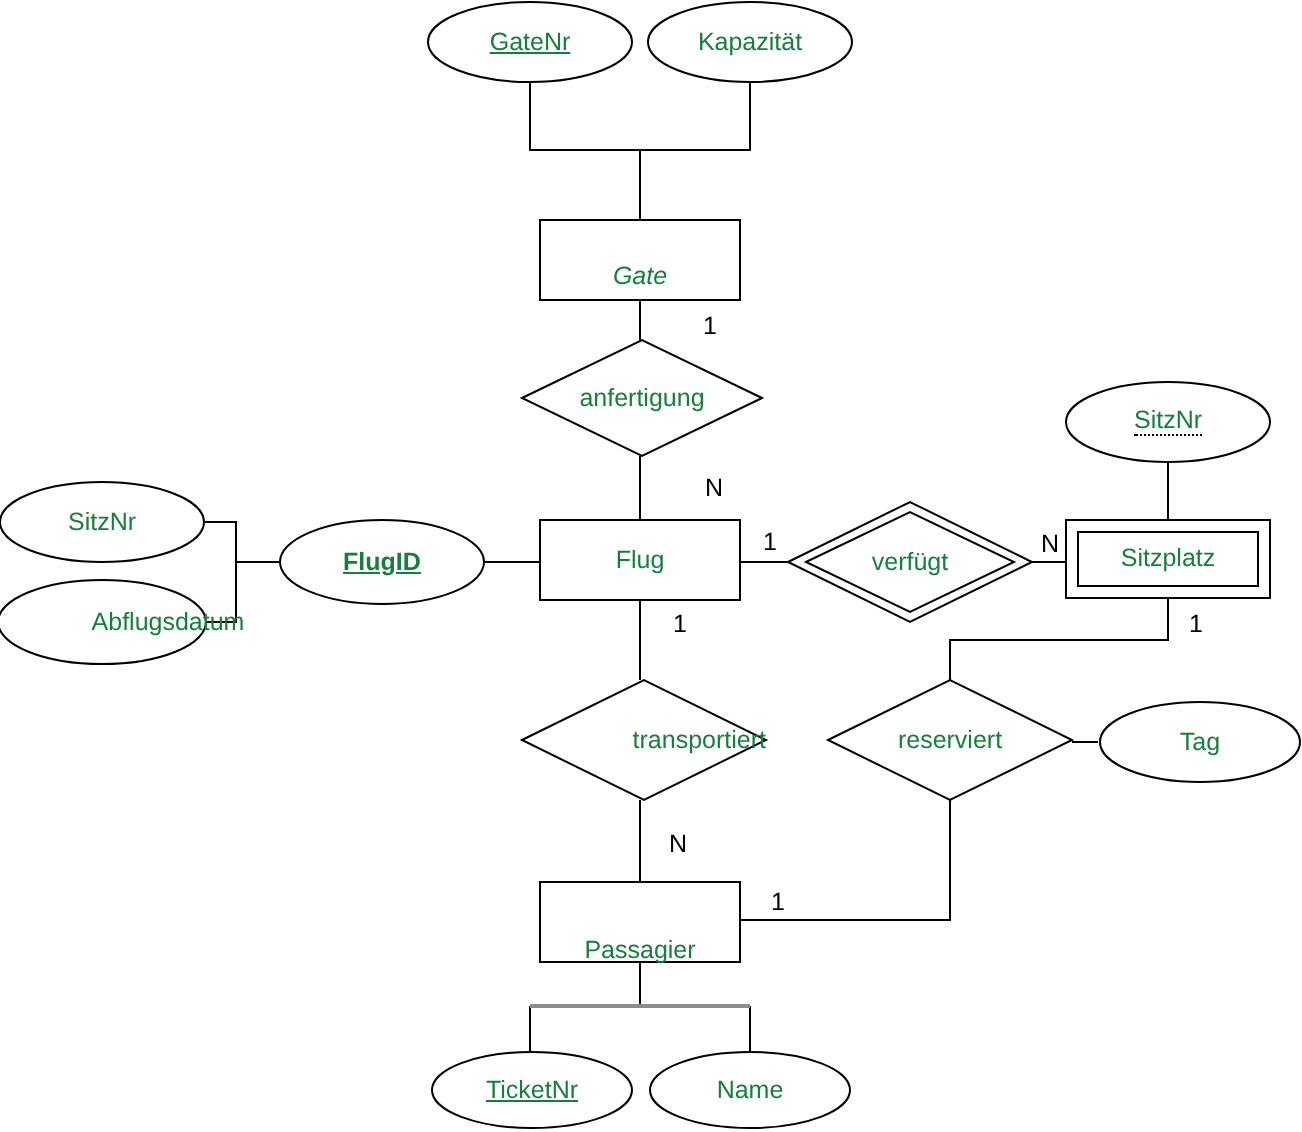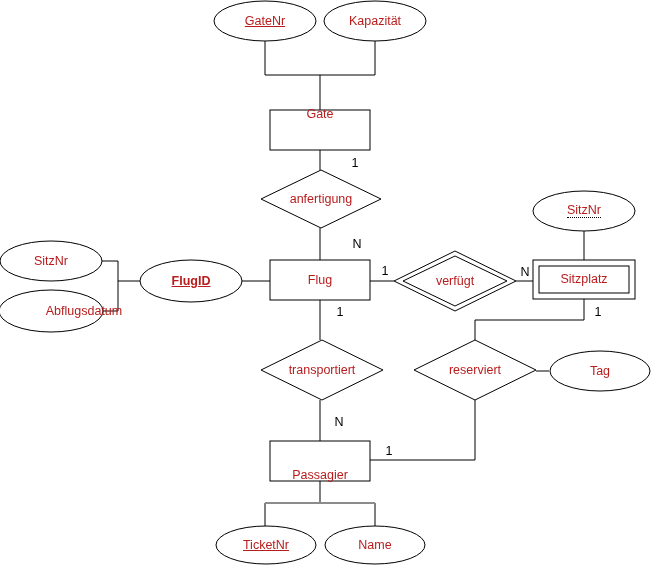--- a/index.html
+++ b/index.html
@@ -4,21 +4,21 @@
 <style>
   html,body{margin:0;padding:0;background:#ffffff;}
   #canvas{
     position:relative;width:651px;height:566px;background:#ffffff;
     font-family:"Liberation Sans","DejaVu Sans",sans-serif;
     color:#000;overflow:hidden;
   }
   #wires{position:absolute;left:0;top:0;}
   .node{
     position:absolute;display:flex;align-items:center;justify-content:center;
-    font-size:12.5px;line-height:1;color:#b91c1c;text-align:center;
+    font-size:12.5px;line-height:1;color:#15803d;text-align:center;
     white-space:nowrap;user-select:none;
   }
   .node .u-solid{text-decoration:underline;}
   .node .u-dotted{border-bottom:1px dotted #000;padding-bottom:1px;}
   .card{
     position:absolute;width:16px;height:16px;display:flex;align-items:center;
     justify-content:center;font-size:12.5px;color:#000;user-select:none;
   }
 </style>
 </head>
@@ -108,40 +108,40 @@
   <div class="node" style="left:550px;top:351px;width:100px;height:40px;">
     <span>Tag</span>
   </div>
   <div class="node" style="left:216px;top:526px;width:100px;height:38px;">
     <span class="u-solid">TicketNr</span>
   </div>
   <div class="node" style="left:325px;top:526px;width:100px;height:38px;">
     <span>Name</span>
   </div>
 
-  <div class="node" style="left:270px;top:94px;width:100px;height:40px;">
+  <div class="node" style="left:270px;top:118px;width:100px;height:40px;font-style:italic;">
     <span>Gate</span>
   </div>
   <div class="node" style="left:270px;top:260px;width:100px;height:40px;">
     <span>Flug</span>
   </div>
   <div class="node" style="left:533px;top:260px;width:102px;height:39px;">
     <span>Sitzplatz</span>
   </div>
   <div class="node" style="left:270px;top:441px;width:100px;height:40px;align-items:flex-end;">
     <span>Passagier</span>
   </div>
 
   <div class="node" style="left:261px;top:170px;width:120px;height:58px;">
     <span>anfertigung</span>
   </div>
   <div class="node" style="left:394px;top:251px;width:122px;height:60px;">
     <span>verfügt</span>
   </div>
-  <div class="node" style="left:261px;top:340px;width:122px;height:60px;">
+  <div class="node" style="left:261px;top:340px;width:122px;height:60px;justify-content:flex-end;">
     <span>transportiert</span>
   </div>
   <div class="node" style="left:414px;top:340px;width:122px;height:60px;">
     <span>reserviert</span>
   </div>
 
   <div class="card" style="left:347px;top:155px;">1</div>
   <div class="card" style="left:349px;top:236px;">N</div>
   <div class="card" style="left:377px;top:263px;">1</div>
   <div class="card" style="left:517px;top:264px;">N</div>

